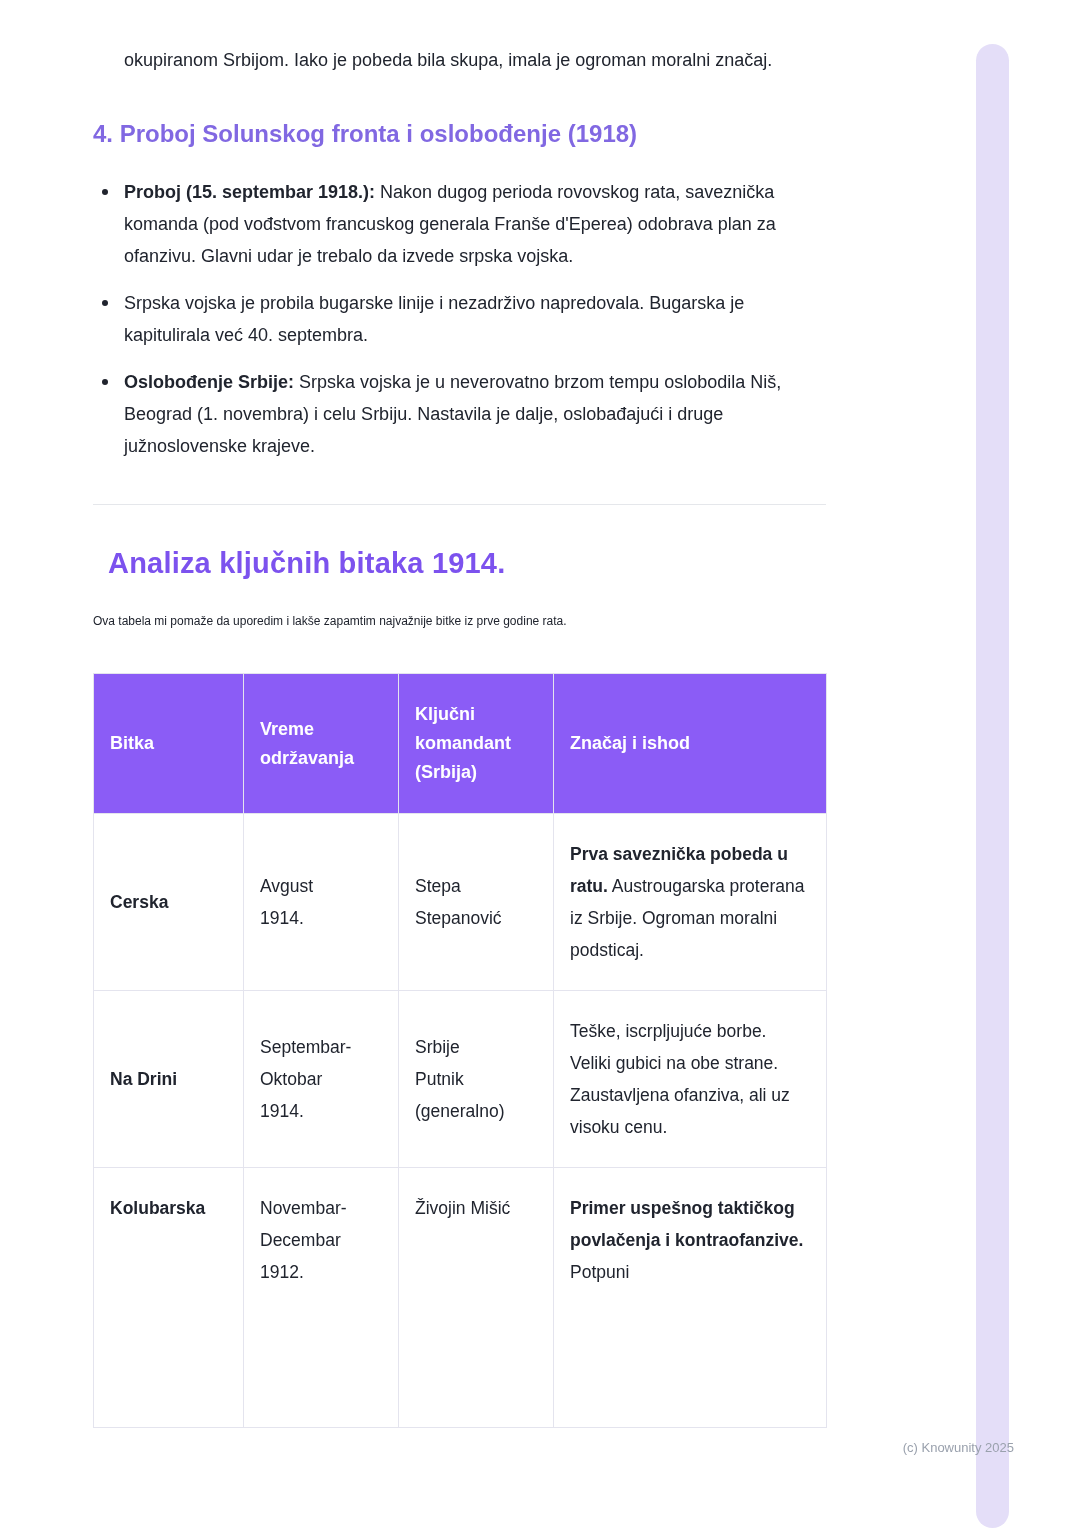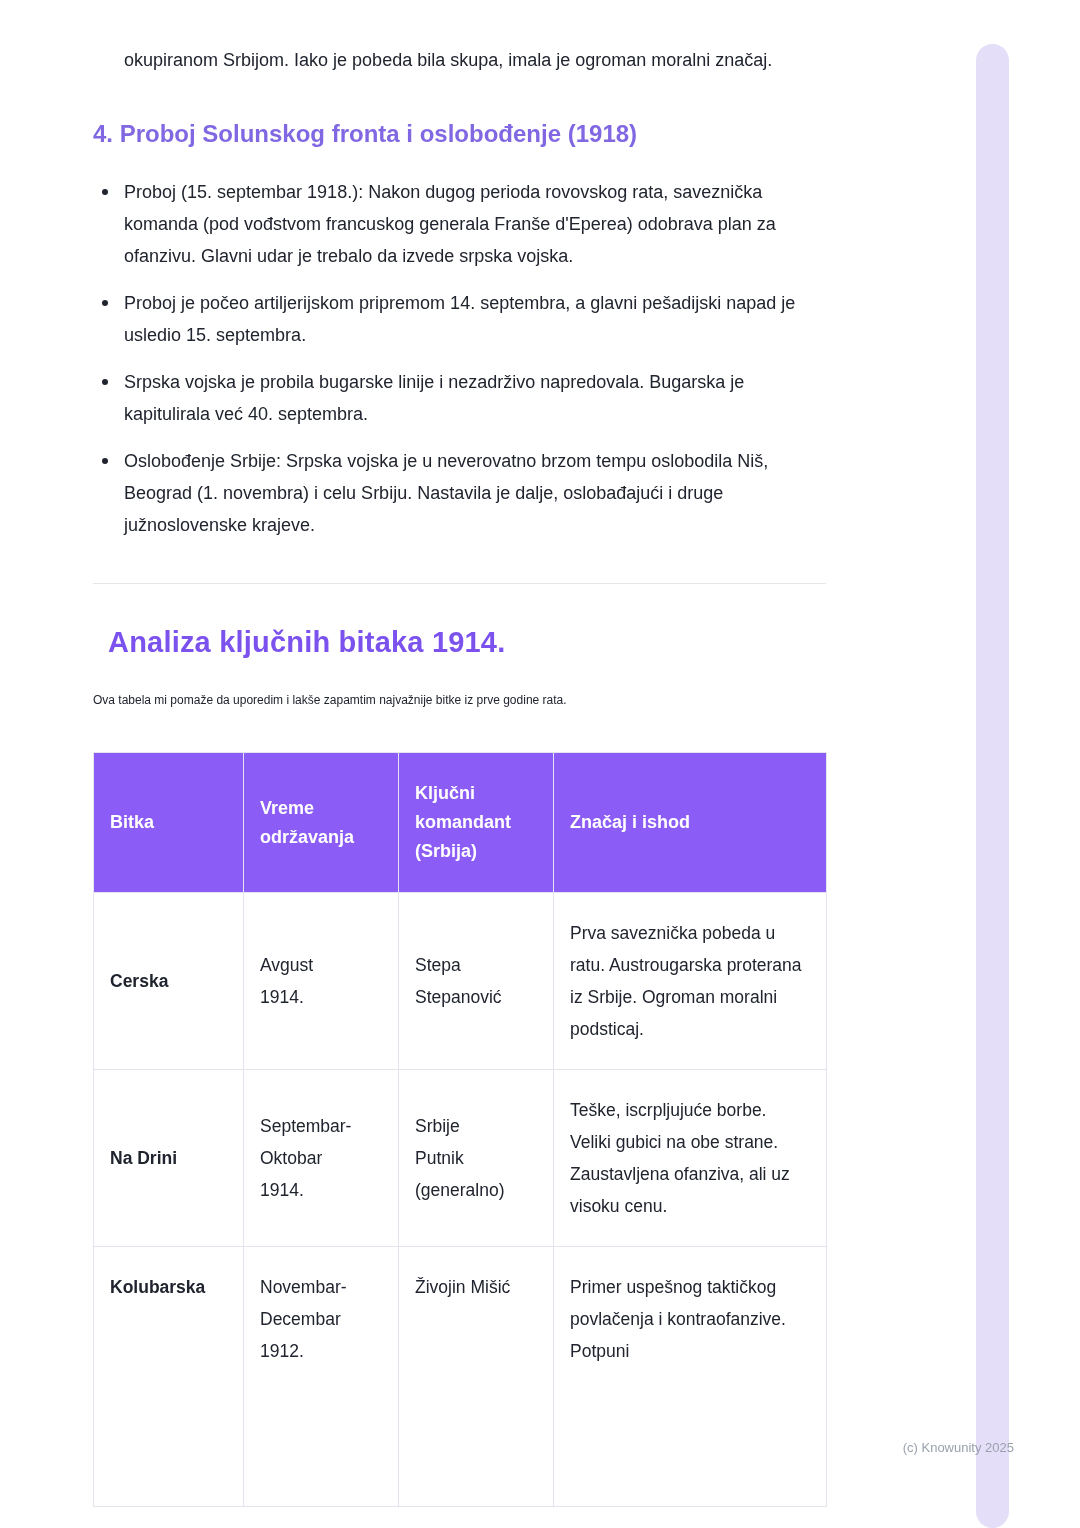--- a/index.html
+++ b/index.html
@@ -28,21 +28,21 @@
   }
   ul.bullets{margin:26px 0 0 0;padding:0;list-style:none;}
   ul.bullets li{
     position:relative;padding-left:31px;
     font-size:18px;line-height:32px;margin-bottom:15px;
   }
   ul.bullets li::before{
     content:"";position:absolute;left:9px;top:13px;
     width:6px;height:6px;border-radius:50%;background:var(--body-text);
   }
-  strong{font-weight:400;}
+  strong{font-weight:700;}
   .divider{margin-top:42px;height:0;border-top:1px solid #E5E7EB;}
   .big-heading{
     margin:40px 0 0 15px;font-size:29px;line-height:36px;
     color:var(--accent-heading-large);font-weight:800;letter-spacing:.2px;
   }
   .table-intro{margin:24px 0 0 0;font-size:12px;line-height:32px;text-align:justify;}
   table.battles{
     margin-top:36px;width:733px;border-collapse:collapse;table-layout:fixed;
   }
   table.battles col.c1{width:150px;}
@@ -79,23 +79,20 @@
 
 <div class="content">
 
   <p class="continuation">okupiranom Srbijom. Iako je pobeda bila skupa, imala je ogroman moralni značaj.</p>
 
   <h2 class="section-heading">4. Proboj Solunskog fronta i oslobođenje (1918)</h2>
 
   <ul class="bullets">
     <li>
       <span></span><strong>Proboj (15. septembar 1918.):</strong><span> Nakon dugog perioda rovovskog rata, saveznička komanda (pod vođstvom francuskog generala Franše d'Eperea) odobrava plan za ofanzivu. Glavni udar je trebalo da izvede srpska vojska.</span>
-    </li>
-    <li>
-      <span>Proboj je počeo artiljerijskom pripremom 14. septembra, a glavni pešadijski napad je usledio </span><strong>15. septembra</strong><span>.</span>
     </li>
     <li>
       <span>Srpska vojska je probila bugarske linije i nezadrživo napredovala. Bugarska je kapitulirala već 40. septembra.</span><strong></strong><span></span>
     </li>
     <li>
       <span></span><strong>Oslobođenje Srbije:</strong><span> Srpska vojska je u neverovatno brzom tempu oslobodila Niš, Beograd (1. novembra) i celu Srbiju. Nastavila je dalje, oslobađajući i druge južnoslovenske krajeve.</span>
     </li>
   </ul>
 
   <div class="divider"></div>

